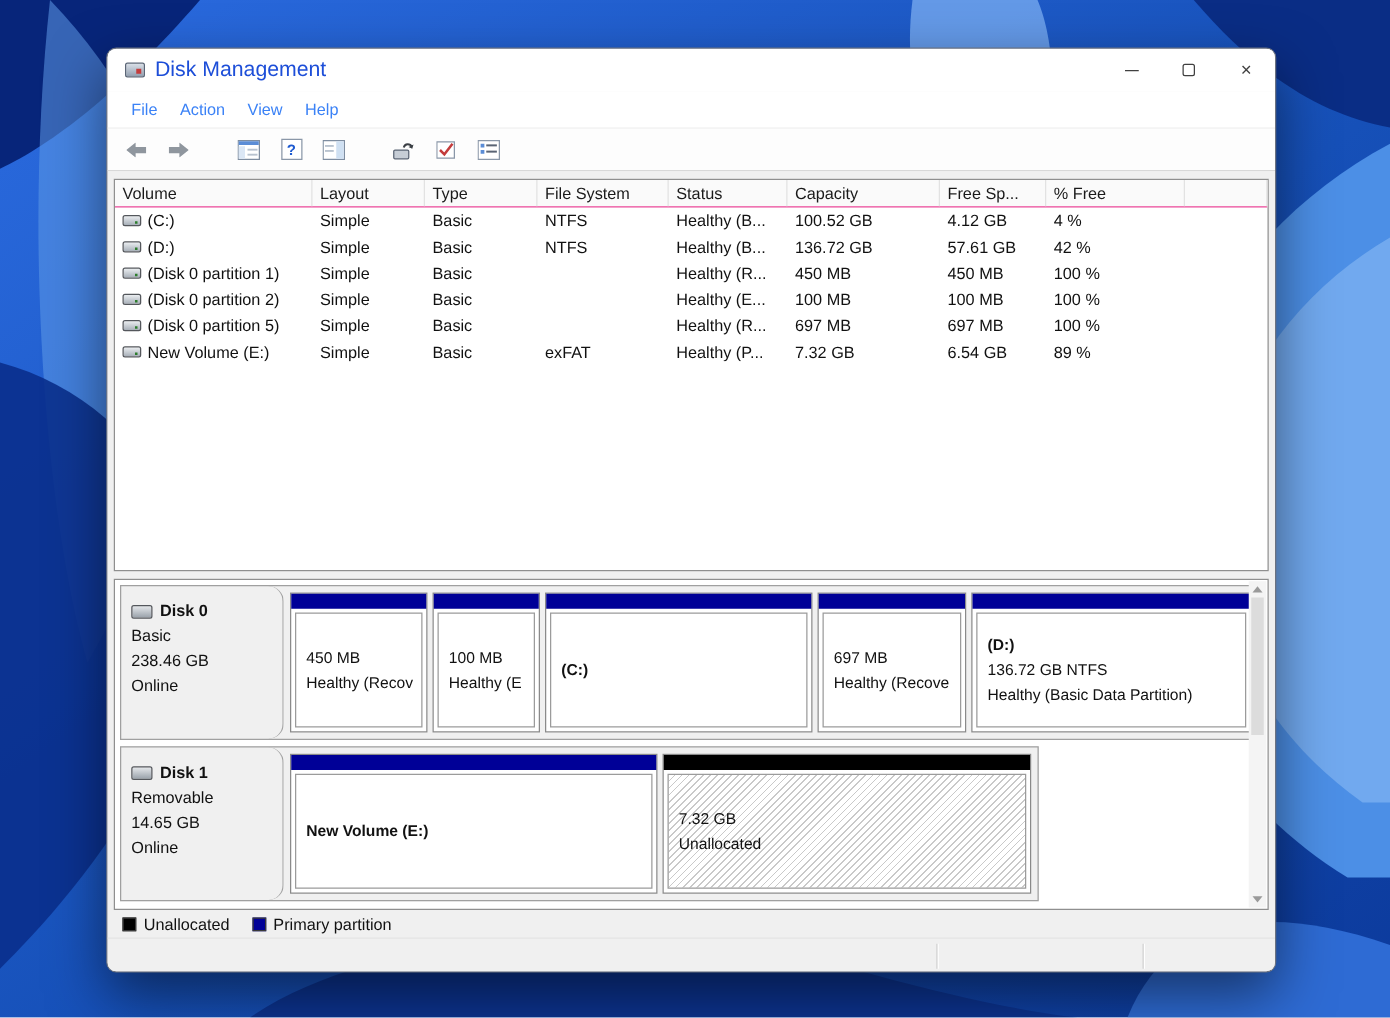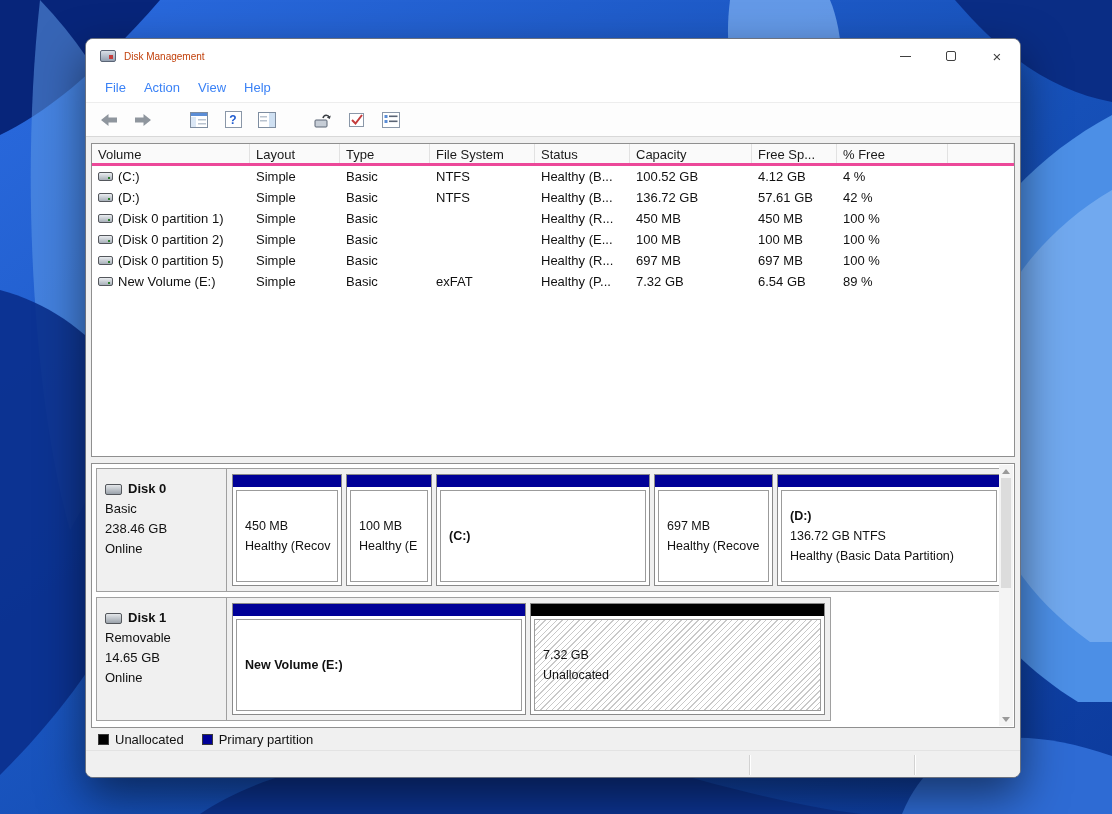--- a/index.html
+++ b/index.html
@@ -16,21 +16,21 @@
     background:#f0f0f0; border:1px solid #6b7280; border-radius:8px;
     overflow:hidden; box-shadow:0 18px 45px rgba(0,0,0,.5);
     display:flex; flex-direction:column;
   }
 
   
   .titlebar { height:34px; background:#ffffff; display:flex; align-items:center; padding-left:14px; flex:0 0 auto; }
   .app-icon { width:16px; height:12px; border:1px solid #5a6576; border-radius:2px;
     background:linear-gradient(#d9dfe7,#93a0b1); position:relative; margin-right:8px; }
   .app-icon::after { content:''; position:absolute; right:2px; bottom:2px; width:4px; height:4px; background:#c43c3c; }
-  .tb-title { color:#c2410c; font-size:10px; }
+  .tb-title { color:#1d4ed8; font-size:17px; }
   .tb-controls { margin-left:auto; display:flex; height:100%; }
   .ctrl { width:46px; height:100%; display:flex; align-items:center; justify-content:center; background:transparent; border:none; color:#404040; font-size:15px; font-family:inherit; }
   .glyph-min { width:11px; height:1px; background:#404040; display:inline-block; }
   .glyph-max { width:10px; height:10px; border:1px solid #404040; border-radius:2px; display:inline-block; }
 
   
   .menubar { height:30px; background:#ffffff; display:flex; align-items:center; padding-left:10px; border-bottom:1px solid #ededed; flex:0 0 auto; }
   .menu-item { padding:4px 9px; color:#3b82f6; }
 
   
@@ -38,34 +38,34 @@
   .tbtn { display:inline-flex; align-items:center; justify-content:center; width:22px; height:22px; }
   .ico-box { width:17px; height:17px; border:1px solid #8a97a8; background:#fff; display:flex; align-items:center; justify-content:center; font-weight:bold; font-size:12px; color:#1f5bd0; }
   .tb-sep { width:10px; }
 
   
   .client { flex:1 1 auto; padding:6px 5px 0 5px; display:flex; flex-direction:column; background:#f0f0f0; }
 
   
   .vol-pane { height:314px; background:#fff; border:1px solid #8f8f8f; overflow:hidden; flex:0 0 auto; }
   .vt-head, .vt-row { display:grid; grid-template-columns:158px 90px 90px 105px 95px 122px 85px 111px 1fr; }
-  .vt-head { height:22px; background:#fafafa; border-bottom:3px solid #ec4899; }
+  .vt-head { height:22px; background:#fafafa; border-bottom:1px solid #ec4899; }
   .hc { padding:3px 6px; border-right:1px solid #e2e2e2; color:#1a1a1a; white-space:nowrap; overflow:hidden; }
   .vt-row { height:21px; align-items:center; }
   .vc { padding:0 6px; white-space:nowrap; overflow:hidden; color:#111; }
   .c-volume { display:flex; align-items:center; gap:5px; }
   .drive-icon { flex:0 0 auto; width:15px; height:9px; border:1px solid #54575c; border-radius:2px; background:linear-gradient(#eaedf0,#a8b0b9); position:relative; }
   .drive-icon::after { content:''; position:absolute; right:2px; bottom:1px; width:2px; height:2px; background:#2d7d2d; }
 
   .splitter { height:6px; flex:0 0 auto; }
 
   
   .gpane { height:265px; background:#fff; border:1px solid #8f8f8f; padding:4px; position:relative; overflow:hidden; flex:0 0 auto; }
   .disk-row { display:flex; width:max-content; height:124px; border:1px solid #a0a0a0; background:#f0f0f0; margin-bottom:5px; }
-  .disk-label { width:130px; flex:0 0 auto; border-right:1px solid #a0a0a0; padding:10px 8px; line-height:20px; white-space:nowrap; overflow:hidden; }
+  .disk-label { width:130px; flex:0 0 auto; border-right:1px solid #a0a0a0; padding:10px 8px; line-height:20px; white-space:nowrap; overflow:hidden;border-radius:12px; }
   .dl-name { display:flex; align-items:center; gap:6px; font-weight:bold; }
   .disk-icon { width:17px; height:11px; border:1px solid #54575c; border-radius:2px; background:linear-gradient(#e4e7ea,#9aa2ab); flex:0 0 auto; }
   .parts { display:flex; gap:4px; padding:5px; }
   .part { height:112px; border:1px solid #8a8a8a; background:#fff; display:flex; flex-direction:column; }
   .band { height:12px; flex:0 0 auto; }
   .pcontent { flex:1 1 auto; margin:3px; border:1px solid #9b9b9b; background:#fff; display:flex; flex-direction:column; justify-content:center; padding:0 8px; line-height:20px; font-size:12.5px; white-space:nowrap; overflow:hidden; }
   .pcontent.unalloc { background:repeating-linear-gradient(135deg,#ffffff 0px,#ffffff 3px,#c9c9c9 3px,#c9c9c9 4px); }
   .ptitle { font-weight:bold; }
 
   

